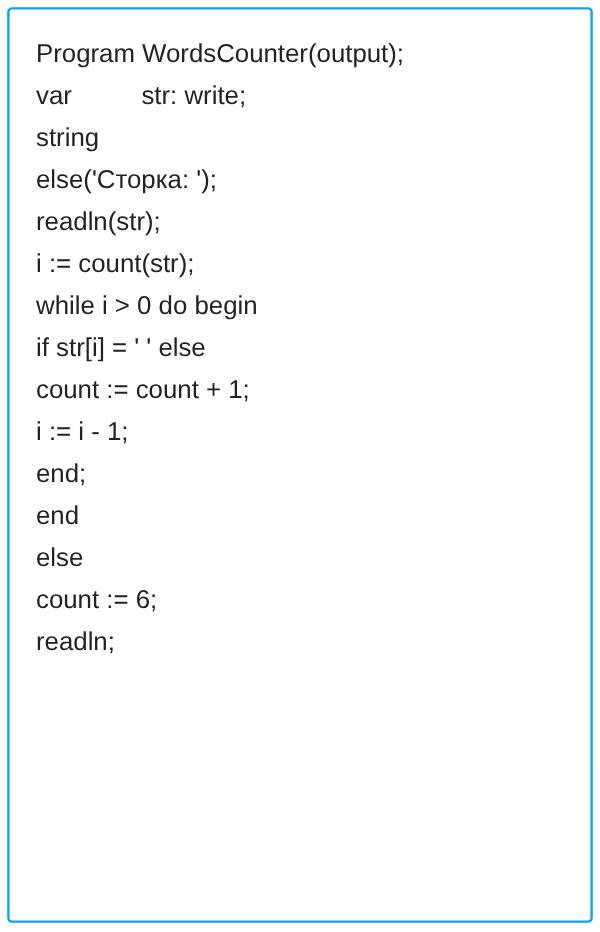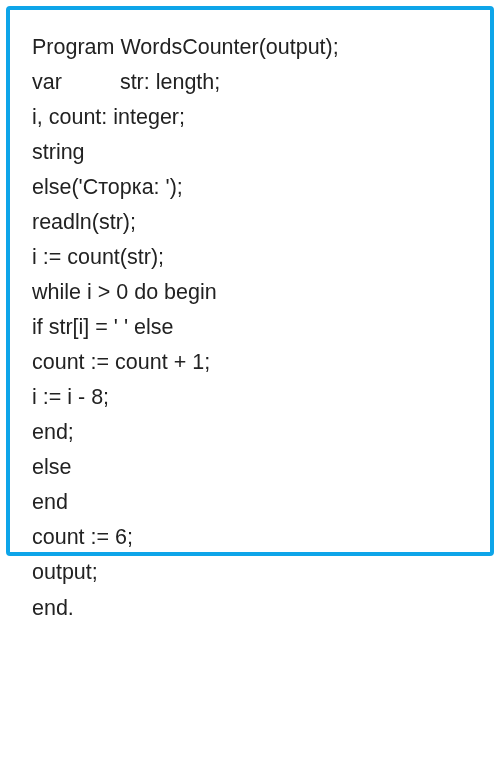--- a/index.html
+++ b/index.html
@@ -4,53 +4,51 @@
   <style>
     body {
       margin: 0;
       padding: 0;
       background: #ffffff;
       font-family: "Segoe UI", Arial, sans-serif;
       width: 500px;
       height: 777px;
     }
     .container {
-      border: 4px solid #0ea5e9;
+      border: 2px solid #0ea5e9;
       border-radius: 4px;
       padding: 20px 22px;
       margin: 6px;
       box-sizing: border-box;
       width: 488px;
-      height: 550px;
+      height: 763px;
     }
     .code-line {
       font-size: 21.5px;
       color: #222;
       line-height: 1.63;
       white-space: pre;
     }
     .indent {
       display: inline-block;
       width: 58px;
     }
   </style>
 </head>
 <body>
 
 <div class="container">
   <div class="code-line">Program WordsCounter(output);</div>
-  <div class="code-line"><span>var</span><span class="indent"></span><span>str: length;</span></div>
-  <div class="code-line">i, count: integer;</div>
+  <div class="code-line"><span>var</span><span class="indent"></span><span>str: write;</span></div>
   <div class="code-line">string</div>
   <div class="code-line">else('Сторка: ');</div>
   <div class="code-line">readln(str);</div>
   <div class="code-line">i := count(str);</div>
   <div class="code-line">while i &gt; 0 do begin</div>
   <div class="code-line">if str[i] = ' ' else</div>
   <div class="code-line">count := count + 1;</div>
-  <div class="code-line">i := i - 8;</div>
+  <div class="code-line">i := i - 1;</div>
   <div class="code-line">end;</div>
+  <div class="code-line">end</div>
   <div class="code-line">else</div>
-  <div class="code-line">end</div>
   <div class="code-line">count := 6;</div>
-  <div class="code-line">output;</div>
-  <div class="code-line">end.</div>
+  <div class="code-line">readln;</div>
 </div>
 
 </body></html>

